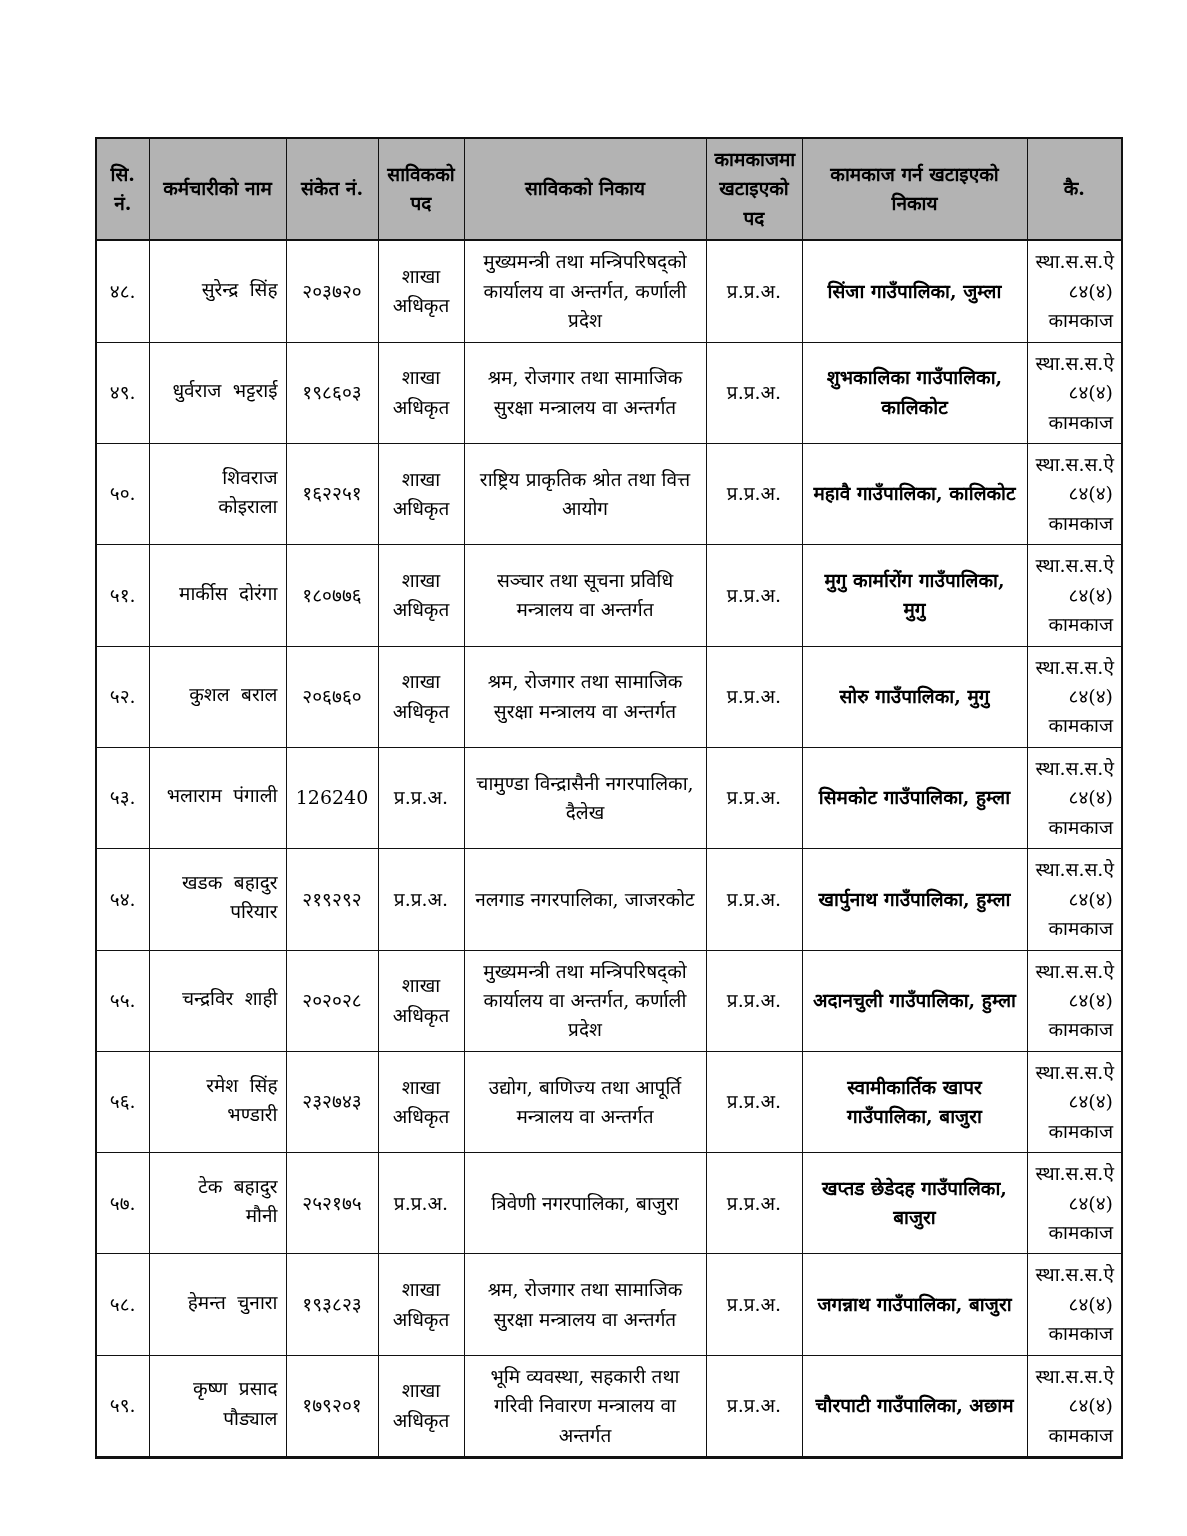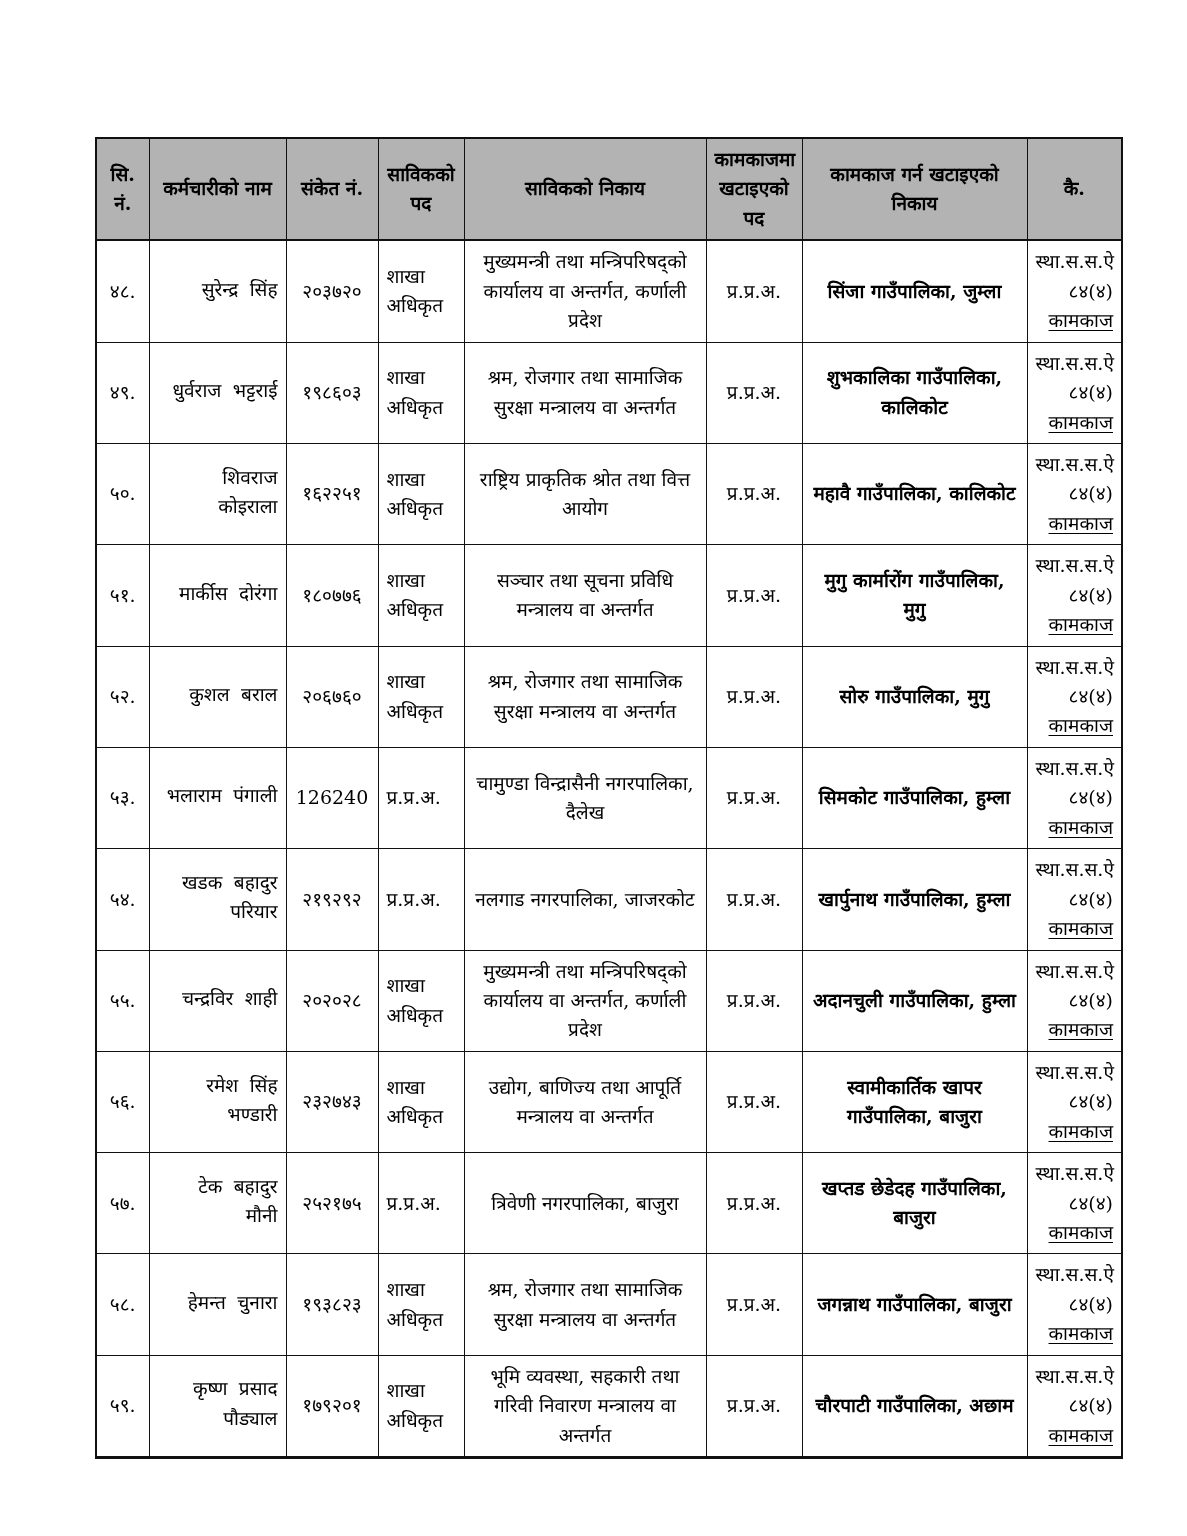--- a/index.html
+++ b/index.html
@@ -41,27 +41,27 @@
     background: #b3b3b3;
     font-weight: bold;
     text-align: center;
     height: 95px;
     border-bottom-width: 2.5px;
   }
   table.roster tbody td { height: 90px; background: #ffffff; }
   td.c-sn      { text-align: center; margin-left: 17px; }
   td.c-name    { text-align: right; font-family: Liberation Mono, monospace; }
   td.c-code    { text-align: center; margin-left: 24px; }
-  td.c-oldpost { }
+  td.c-oldpost { text-align: center; }
   td.c-oldorg  { text-align: center; }
   td.c-newpost { text-align: center; }
   td.c-neworg  { text-align: center; font-weight: bold; }
   td.c-remark  { text-align: center; padding: 4px 2px; }
   .remark-line { display: block; text-align: right; }
-  .remark-line.underlined { text-decoration: underline; text-underline-offset: 3px; }
+  .remark-line.underlined { text-underline-offset: 3px; }
 </style>
 </head>
 <body>
 
 <div class="page">
   <div class="table-wrap">
     <table class="roster">
       <colgroup>
         <col style="width:53px">
         <col style="width:137px">

